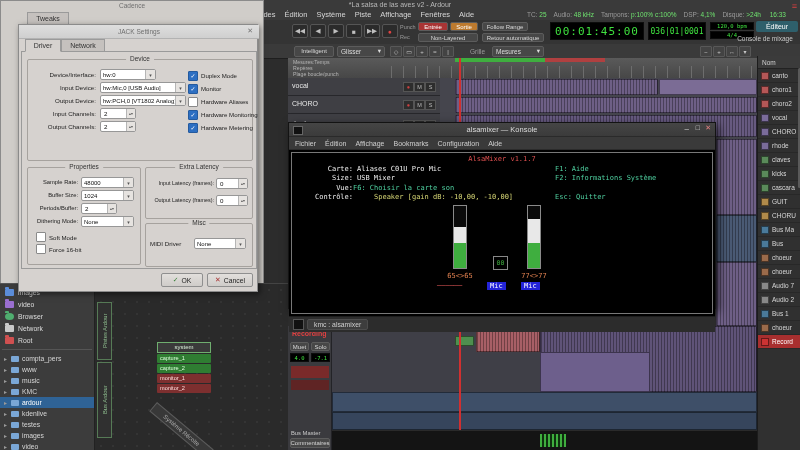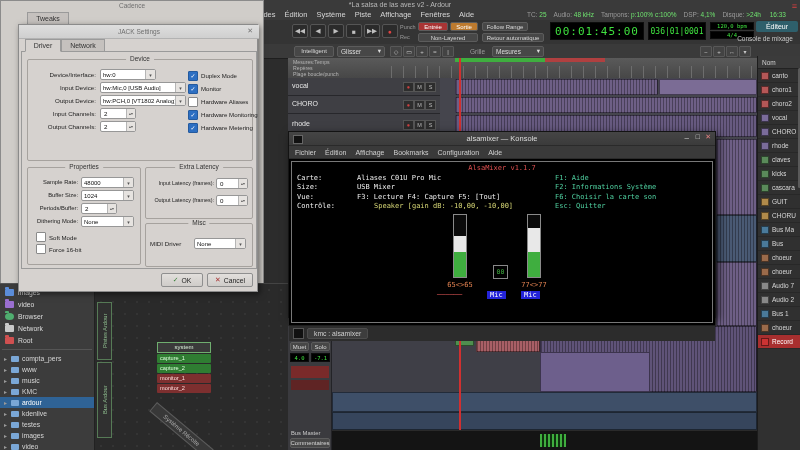--- a/index.html
+++ b/index.html
@@ -67,21 +67,21 @@
   .pbtn{background:linear-gradient(#e2dfdc,#cfccc9);border:1px solid #8f8f8f;border-radius:2px;color:#222;
         font-size:6.8px;display:flex;align-items:center;justify-content:center;box-sizing:border-box;}
   
   .kwin{background:#2f2f2f;border:1px solid #131313;box-shadow:3px 3px 9px rgba(0,0,0,.6);box-sizing:border-box;}
   .ktitle{background:linear-gradient(#454545,#3b3b3b);border-bottom:1px solid #2a2a2a;color:#dcdcdc;font-size:7.5px;}
   .kmenu{background:#3a3a3a;border-bottom:1px solid #2b2b2b;}
   .kmenu span{font-size:7px;color:#cfcfcf;margin-right:9px;}
   .term{background:#000;font-family:"DejaVu Sans Mono",monospace;font-size:7px;color:#e8e8e8;}
   .alsa-border{position:absolute;inset:2px;border:1px solid #787878;pointer-events:none;}
   .trow{display:flex;line-height:9.5px;}
-  .tl{width:56px;text-align:left;flex:none;color:#eee;}
+  .tl{width:56px;text-align:right;flex:none;color:#eee;}
   .tv{flex:1;padding-left:4px;color:#eee;white-space:nowrap;overflow:hidden;}
   .tv.yellow{color:#d8d876;margin-left:17px;}
   .tk{width:152px;flex:none;color:#4fd0a0;white-space:nowrap;overflow:hidden;}
   .albar{border:1px solid #8a8a8a;background:#0a0a0a;display:flex;flex-direction:column;justify-content:flex-end;box-sizing:border-box;}
   .albar .w{background:#e8e8e8;} .albar .g{background:#3fae3f;}
   .alval{color:#e08050;font-size:7px;text-align:center;}
   .almic{background:#2424d8;color:#fff;padding:0 3px;font-size:7px;}
   .aldash{color:#d05050;font-size:7px;}
   .ktabbar{background:#2c2c2c;border-top:1px solid #1d1d1d;display:flex;align-items:center;}
   .ktab{background:#3d3d3d;border:1px solid #4c4c4c;color:#cfcfcf;font-size:6.8px;padding:1px 6px;margin-left:3px;border-radius:2px;}
@@ -578,21 +578,21 @@
     <div class="abs pbtn" style="left:142px;top:248px;width:42px;height:14px;">
       <span style="color:#2a7a2a;margin-right:3px;">✓</span>
       <span>OK</span>
     </div>
     <div class="abs pbtn" style="left:188px;top:248px;width:46px;height:14px;">
       <span style="color:#a33;margin-right:3px;">✕</span>
       <span>Cancel</span>
     </div>
   </div>
 
-  <div class="abs kwin" style="left:288px;top:131px;width:428px;height:187px;z-index:30;">
+  <div class="abs kwin" style="left:288px;top:122px;width:428px;height:187px;z-index:30;">
     <div class="ktitle" style="height:13px;position:relative;">
       <span class="abs" style="left:4px;top:3px;width:8px;height:7px;background:#111;border:1px solid #666;"></span>
       <span class="abs" style="left:50%;top:2px;transform:translateX(-50%);white-space:nowrap;">alsamixer — Konsole</span>
       <span class="abs" style="right:26px;top:1px;font-size:8px;">–</span>
       <span class="abs" style="right:15px;top:1px;font-size:7px;">□</span>
       <span class="abs" style="right:4px;top:1px;font-size:7px;color:#e08080;">✕</span>
     </div>
     <div class="kmenu" style="height:12px;padding-left:6px;display:flex;align-items:center;">
 
     <span>Fichier</span>
@@ -611,21 +611,20 @@
             <span class="tv">Aliases C01U Pro Mic</span>
             <span class="tk">F1:  Aide</span>
           </div>
         <div class="trow">
             <span class="tl">Size:</span>
             <span class="tv">USB Mixer</span>
             <span class="tk">F2:  Informations Système</span>
           </div>
         <div class="trow">
             <span class="tl">Vue:</span>
-            <span class="tv">F3: Lecture  F4: Capture  F5: [Tout]</span>
             <span class="tk">F6:  Choisir la carte son</span>
           </div>
         <div class="trow">
             <span class="tl">Contrôle:</span>
             <span class="tv yellow">Speaker [gain dB: -10,00, -10,00]</span>
             <span class="tk">Esc: Quitter</span>
           </div>
       </div>
 
       <div class="abs albar" style="left:164px;top:55px;width:14px;height:64px;">

